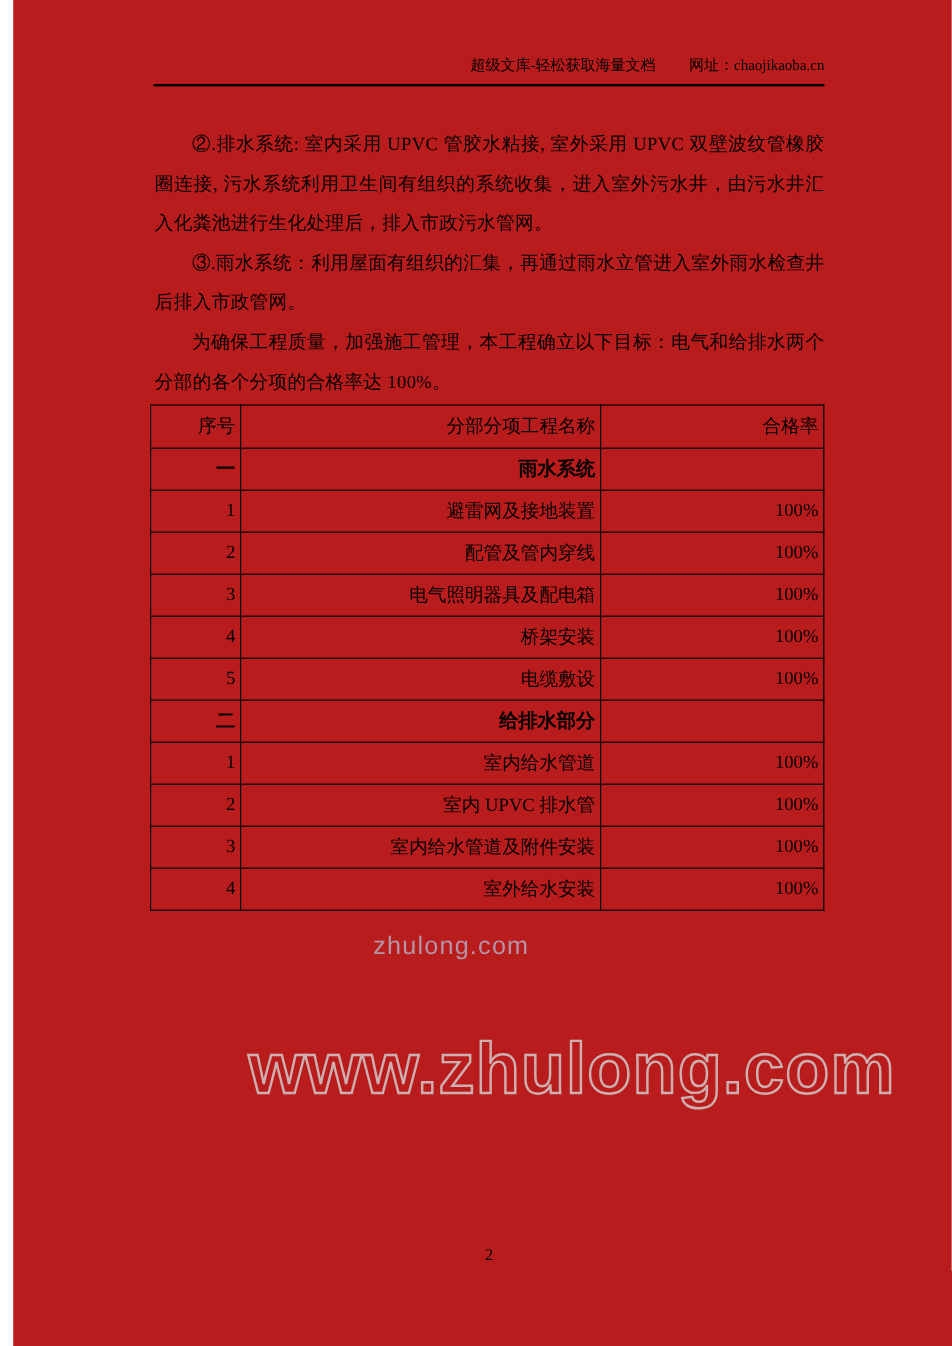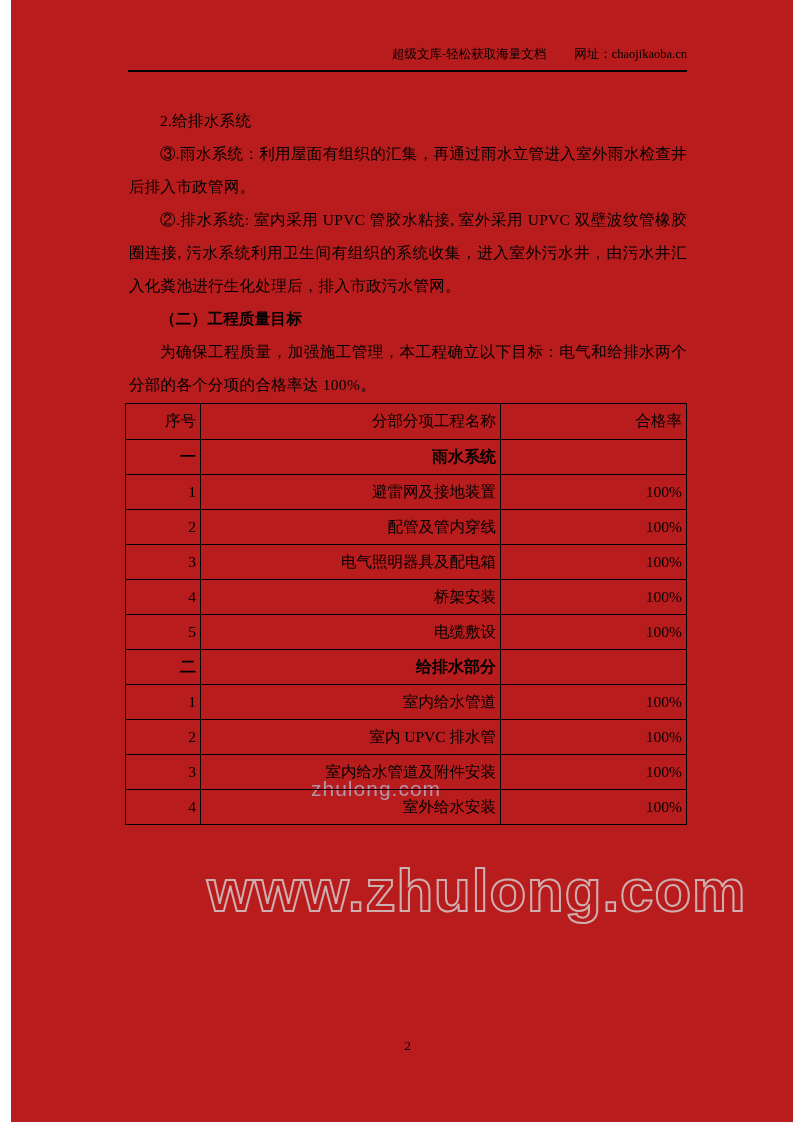--- a/index.html
+++ b/index.html
@@ -74,24 +74,22 @@
     <span>超级文库-轻松获取海量文档</span><span class="gap"></span><span>网址：chaojikaoba.cn</span>
   </div>
   <div class="hdr-rule"></div>
 
   <div class="wm-small">zhulong.com</div>
   <div class="wm-large">www.zhulong.com</div>
 
   <div class="content">
 
     <div id="paragraphs">
-        <p class="para body">2.给排水系统</p>
+        <p class="para body">②.排水系统: 室内采用 UPVC 管胶水粘接, 室外采用 UPVC 双壁波纹管橡胶圈连接, 污水系统利用卫生间有组织的系统收集，进入室外污水井，由污水井汇入化粪池进行生化处理后，排入市政污水管网。</p>
         <p class="para body">③.雨水系统：利用屋面有组织的汇集，再通过雨水立管进入室外雨水检查井后排入市政管网。</p>
-        <p class="para body">②.排水系统: 室内采用 UPVC 管胶水粘接, 室外采用 UPVC 双壁波纹管橡胶圈连接, 污水系统利用卫生间有组织的系统收集，进入室外污水井，由污水井汇入化粪池进行生化处理后，排入市政污水管网。</p>
-        <p class="para heading">（二）工程质量目标</p>
         <p class="para body">为确保工程质量，加强施工管理，本工程确立以下目标：电气和给排水两个分部的各个分项的合格率达 100%。</p>
       </div>
 
     <table class="qt">
       <colgroup>
           <col class="c-no">
           <col class="c-name">
           <col class="c-rate">
         </colgroup>
       <thead>

